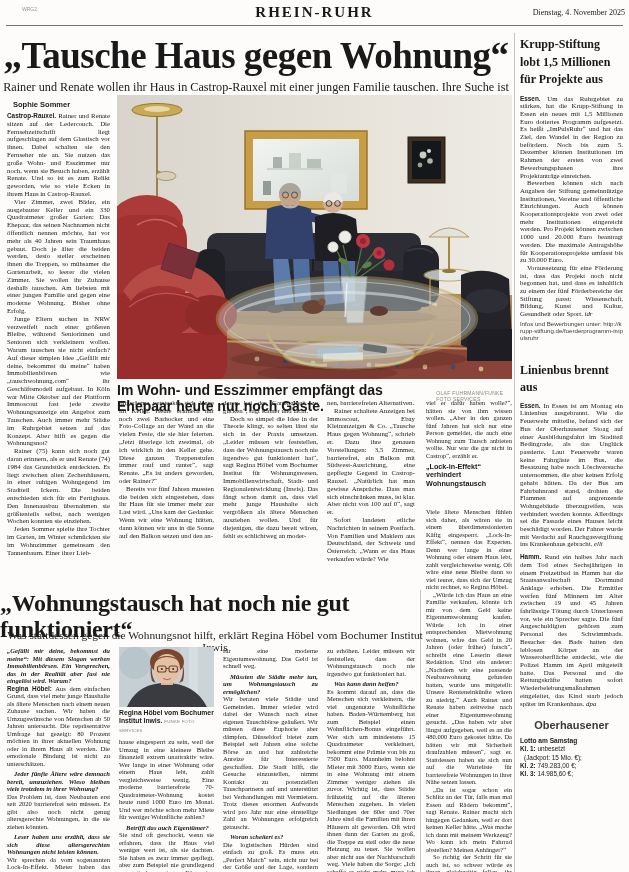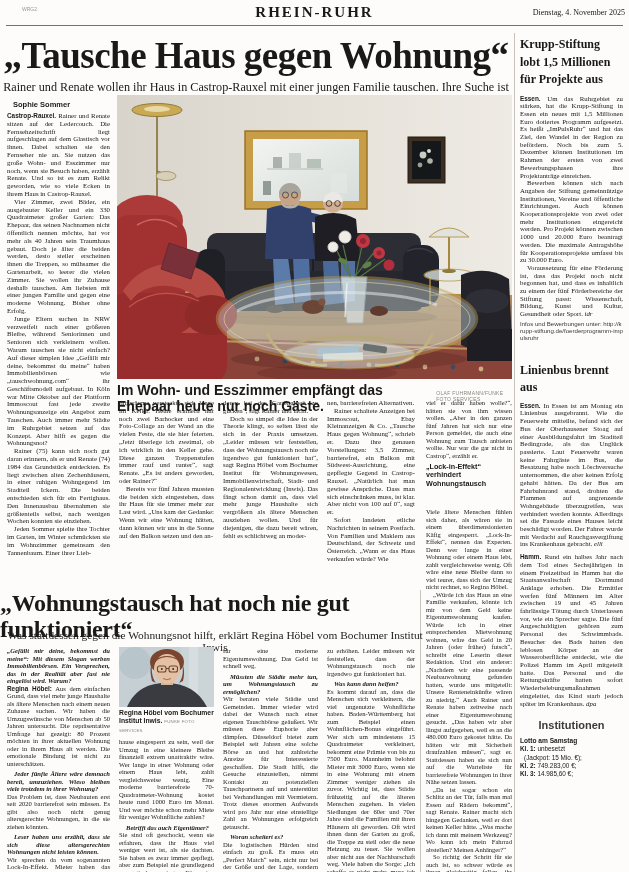--- a/index.html
+++ b/index.html
@@ -336,21 +336,21 @@
 
     <div class="sidehead shead-gap">Linienbus brennt aus</div>
     <div class="jtext sbody" style="margin-top:5px;">
       <div class="p"><span class="city">Essen.</span> <span>In Essen ist am Montag ein Linienbus ausgebrannt. Wie die Feuerwehr mitteilte, befand sich der Bus der Oberhausener Stoag auf einer Ausbildungsfahrt im Stadtteil Bedingrade, als das Unglück passierte. Laut Feuerwehr waren keine Fahrgäste im Bus, die Besatzung habe noch Löschversuche unternommen, die aber keinen Erfolg gehabt hätten. Da der Bus am Fahrbahnrand stand, drohten die Flammen auf angrenzende Wohngebäude überzugreifen, was verhindert werden konnte. Allerdings sei die Fassade eines Hauses leicht beschädigt worden. Der Fahrer wurde mit Verdacht auf Rauchgasvergiftung ins Krankenhaus gebracht.</span> <span class="sig">elli</span></div>
     </div>
 
     <div class="jtext sbody" style="margin-top:5px;">
       <div class="p"><span class="city">Hamm.</span> <span>Rund ein halbes Jahr nach dem Tod eines Sechsjährigen in einem Freizeitbad in Hamm hat die Staatsanwaltschaft Dortmund Anklage erhoben. Die Ermittler werfen fünf Männern im Alter zwischen 19 und 45 Jahren fahrlässige Tötung durch Unterlassen vor, wie ein Sprecher sagte. Die fünf Angeschuldigten gehören zum Personal des Schwimmbads. Besucher des Bads hatten den leblosen Körper an der Wasseroberfläche entdeckt, wie die Polizei Hamm im April mitgeteilt hatte. Das Personal und die Rettungskräfte hatten sofort Wiederbelebungsmaßnahmen eingeleitet, das Kind starb jedoch später im Krankenhaus.</span> <span class="sig">dpa</span></div>
     </div>
 
-    <div class="lotto-title">Institutionen</div>
+    <div class="lotto-title">Oberhausener</div>
     <div>
       <div class="lsub">Lotto am Samstag</div>
       <div class="lrow"><b>Kl. 1:</b> <span>unbesetzt</span></div>
       <div class="lrow" style="text-indent:4px;"><b></b><span>(Jackpot: 15 Mio. €);</span></div>
       <div class="lrow"><b>Kl. 2:</b> <span>749.283,00 €;</span></div>
       <div class="lrow"><b>Kl. 3:</b> <span>14.985,60 €;</span></div>
 
     </div>
   </div>
 

